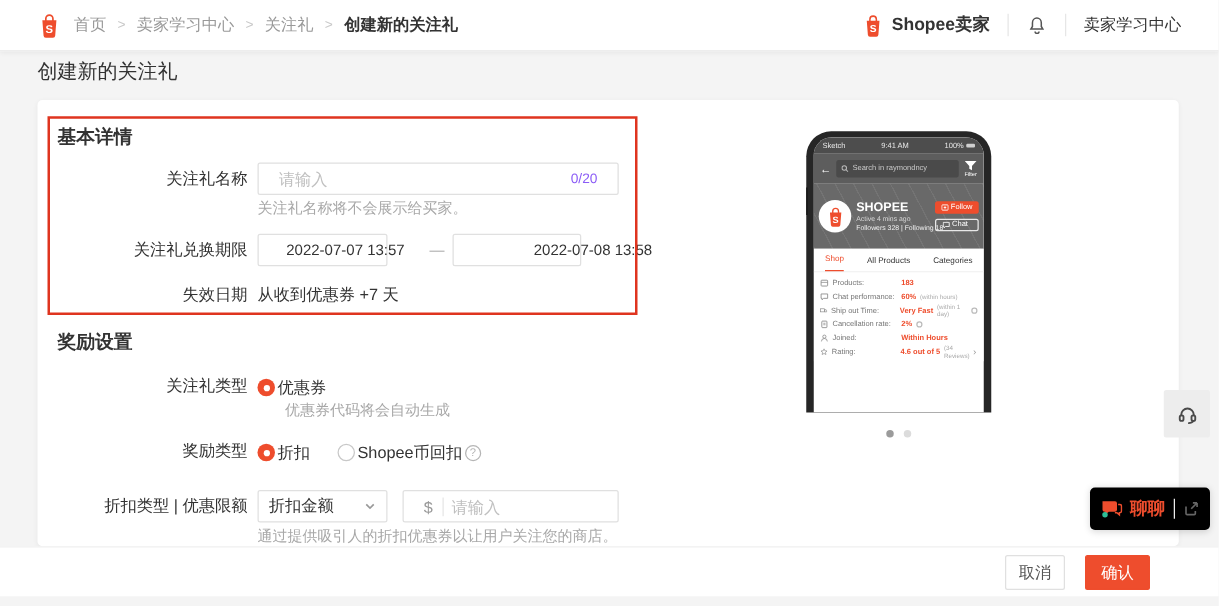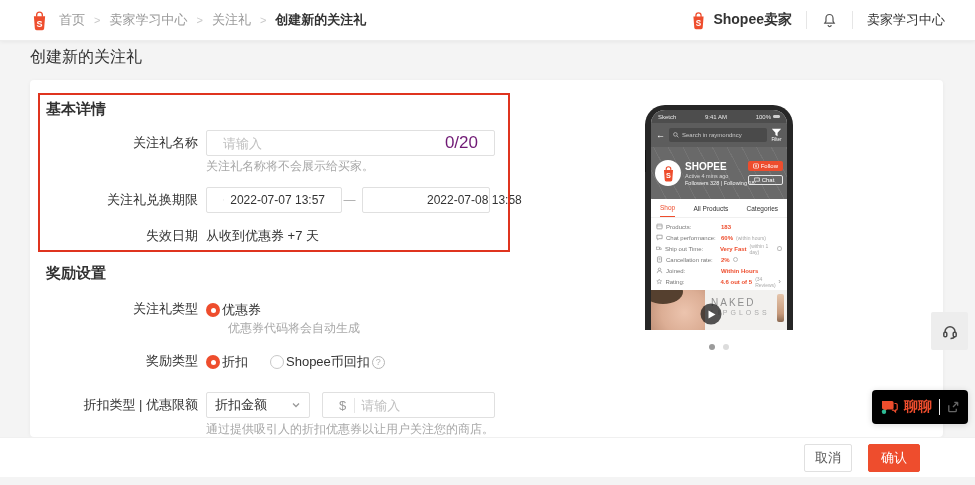--- a/index.html
+++ b/index.html
@@ -33,21 +33,21 @@
   .sec-title { position:absolute; font-size:15px; font-weight:700; color:#333; }
 
   .form-label { position:absolute; left:38px; width:160px; text-align:right; font-size:13px; color:#333; }
   .lh26 { line-height:26px; } .lh16 { line-height:16px; }
 
   .input-box { position:absolute; height:26px; border:1px solid #e0e0e0; border-radius:2px; background:#fff;
                display:flex; align-items:center; padding:0 16px; gap:6px; }
   .input-box input { border:none; outline:none; flex:1; min-width:0; font-size:13px; color:#333;
                      font-family:"Liberation Sans", sans-serif; background:transparent; }
   .input-box input::placeholder { color:#c0c0c0; }
-  .counter { font-size:17px; color:#701a75; }
+  .counter { font-size:11px; color:#8b5cf6; }
   .date-text { font-size:12px; color:#333; white-space:nowrap; }
   .range-dash { position:absolute; left:337px; top:187px; width:25px; text-align:center; line-height:26px; color:#aaa; font-size:12px; }
   .helper { position:absolute; font-size:12px; color:#a8a8a8; }
   .static-value { position:absolute; font-size:13px; color:#333; }
 
   .radio { width:14px; height:14px; border-radius:50%; background:#ee4d2d; position:relative; display:inline-block; flex:none; cursor:pointer; }
   .radio::after { content:''; position:absolute; left:4.5px; top:4.5px; width:5px; height:5px; border-radius:50%; background:#fff; }
   .radio.off { background:#fff; border:1px solid #c8c8c8; }
   .radio.off::after { display:none; }
   .radio-row { position:absolute; display:flex; align-items:center; gap:2px; font-size:13px; color:#333; }
@@ -182,30 +182,30 @@
 <div class="sec-title" style="left:46px; top:100px;">基本详情</div>
 
 <div class="form-label lh26" style="top:130px;">关注礼名称</div>
 <div class="input-box" style="left:206px; top:130px; width:289px;">
   <input placeholder="请输入" style="">
   <span class="counter">0/20</span>
 </div>
 <div class="helper" style="left:206px; top:158px;">关注礼名称将不会展示给买家。</div>
 
 <div class="form-label lh26" style="top:187px;">关注礼兑换期限</div>
-<div class="input-box" style="left:206px; top:187px; width:136px;text-align:right;">
+<div class="input-box" style="left:206px; top:187px; width:104px;text-align:right;">
   <svg width="12" height="12" viewBox="0 0 16 16">
       <rect x="2" y="3.5" width="12" height="11" rx="1.5" fill="none" stroke="#b5b5b5" stroke-width="1.4"></rect>
       <path d="M2 7.5 h12" stroke="#b5b5b5" stroke-width="1.2"></path>
       <path d="M5.5 1.8 v3 M10.5 1.8 v3" stroke="#b5b5b5" stroke-width="1.4"></path>
     </svg>
   <span class="date-text">2022-07-07 13:57</span>
 </div>
 <div class="range-dash">—</div>
-<div class="input-box" style="left:362px; top:187px; width:128px;gap:48px;">
+<div class="input-box" style="left:362px; top:187px; width:103px;gap:48px;">
   <svg width="12" height="12" viewBox="0 0 16 16">
       <rect x="2" y="3.5" width="12" height="11" rx="1.5" fill="none" stroke="#b5b5b5" stroke-width="1.4"></rect>
       <path d="M2 7.5 h12" stroke="#b5b5b5" stroke-width="1.2"></path>
       <path d="M5.5 1.8 v3 M10.5 1.8 v3" stroke="#b5b5b5" stroke-width="1.4"></path>
     </svg>
   <span class="date-text">2022-07-08 13:58</span>
 </div>
 
 <div class="form-label" style="top:227px; line-height:18px;">失效日期</div>
 <div class="static-value" style="left:206px; top:227px; line-height:18px;">从收到优惠券 +7 天</div>
@@ -348,32 +348,20 @@
       </div>
       <div class="stat-row">
         <svg width="7" height="7" viewBox="0 0 12 12">
             <path d="M6 1.5 L7.3 4.4 10.5 4.7 8.1 6.8 8.8 10 6 8.3 3.2 10 3.9 6.8 1.5 4.7 4.7 4.4 Z" fill="none" stroke="#8a8a8a" stroke-width="1"></path>
           </svg>
         <span class="s-label">Rating:</span>
         <span class="s-val">4.6 out of 5</span>
         <span class="s-note">(34 Reviews)</span>
         <span class="s-chev">›</span>
       </div>
-    </div>
-    <div class="banner">
-      <div class="face"></div>
-      <div class="ban-text">
-        <div class="naked">NAKED</div>
-        <div class="gloss">LIPGLOSS</div>
-      </div>
-
-      <div class="lipstick"></div>
-      <div class="play">
-          <i></i>
-        </div>
     </div>
   </div>
 </div>
 
 <div class="dots">
   <span class="dot active"></span>
   <span class="dot"></span>
 </div>
 
 <div class="footerbar">

